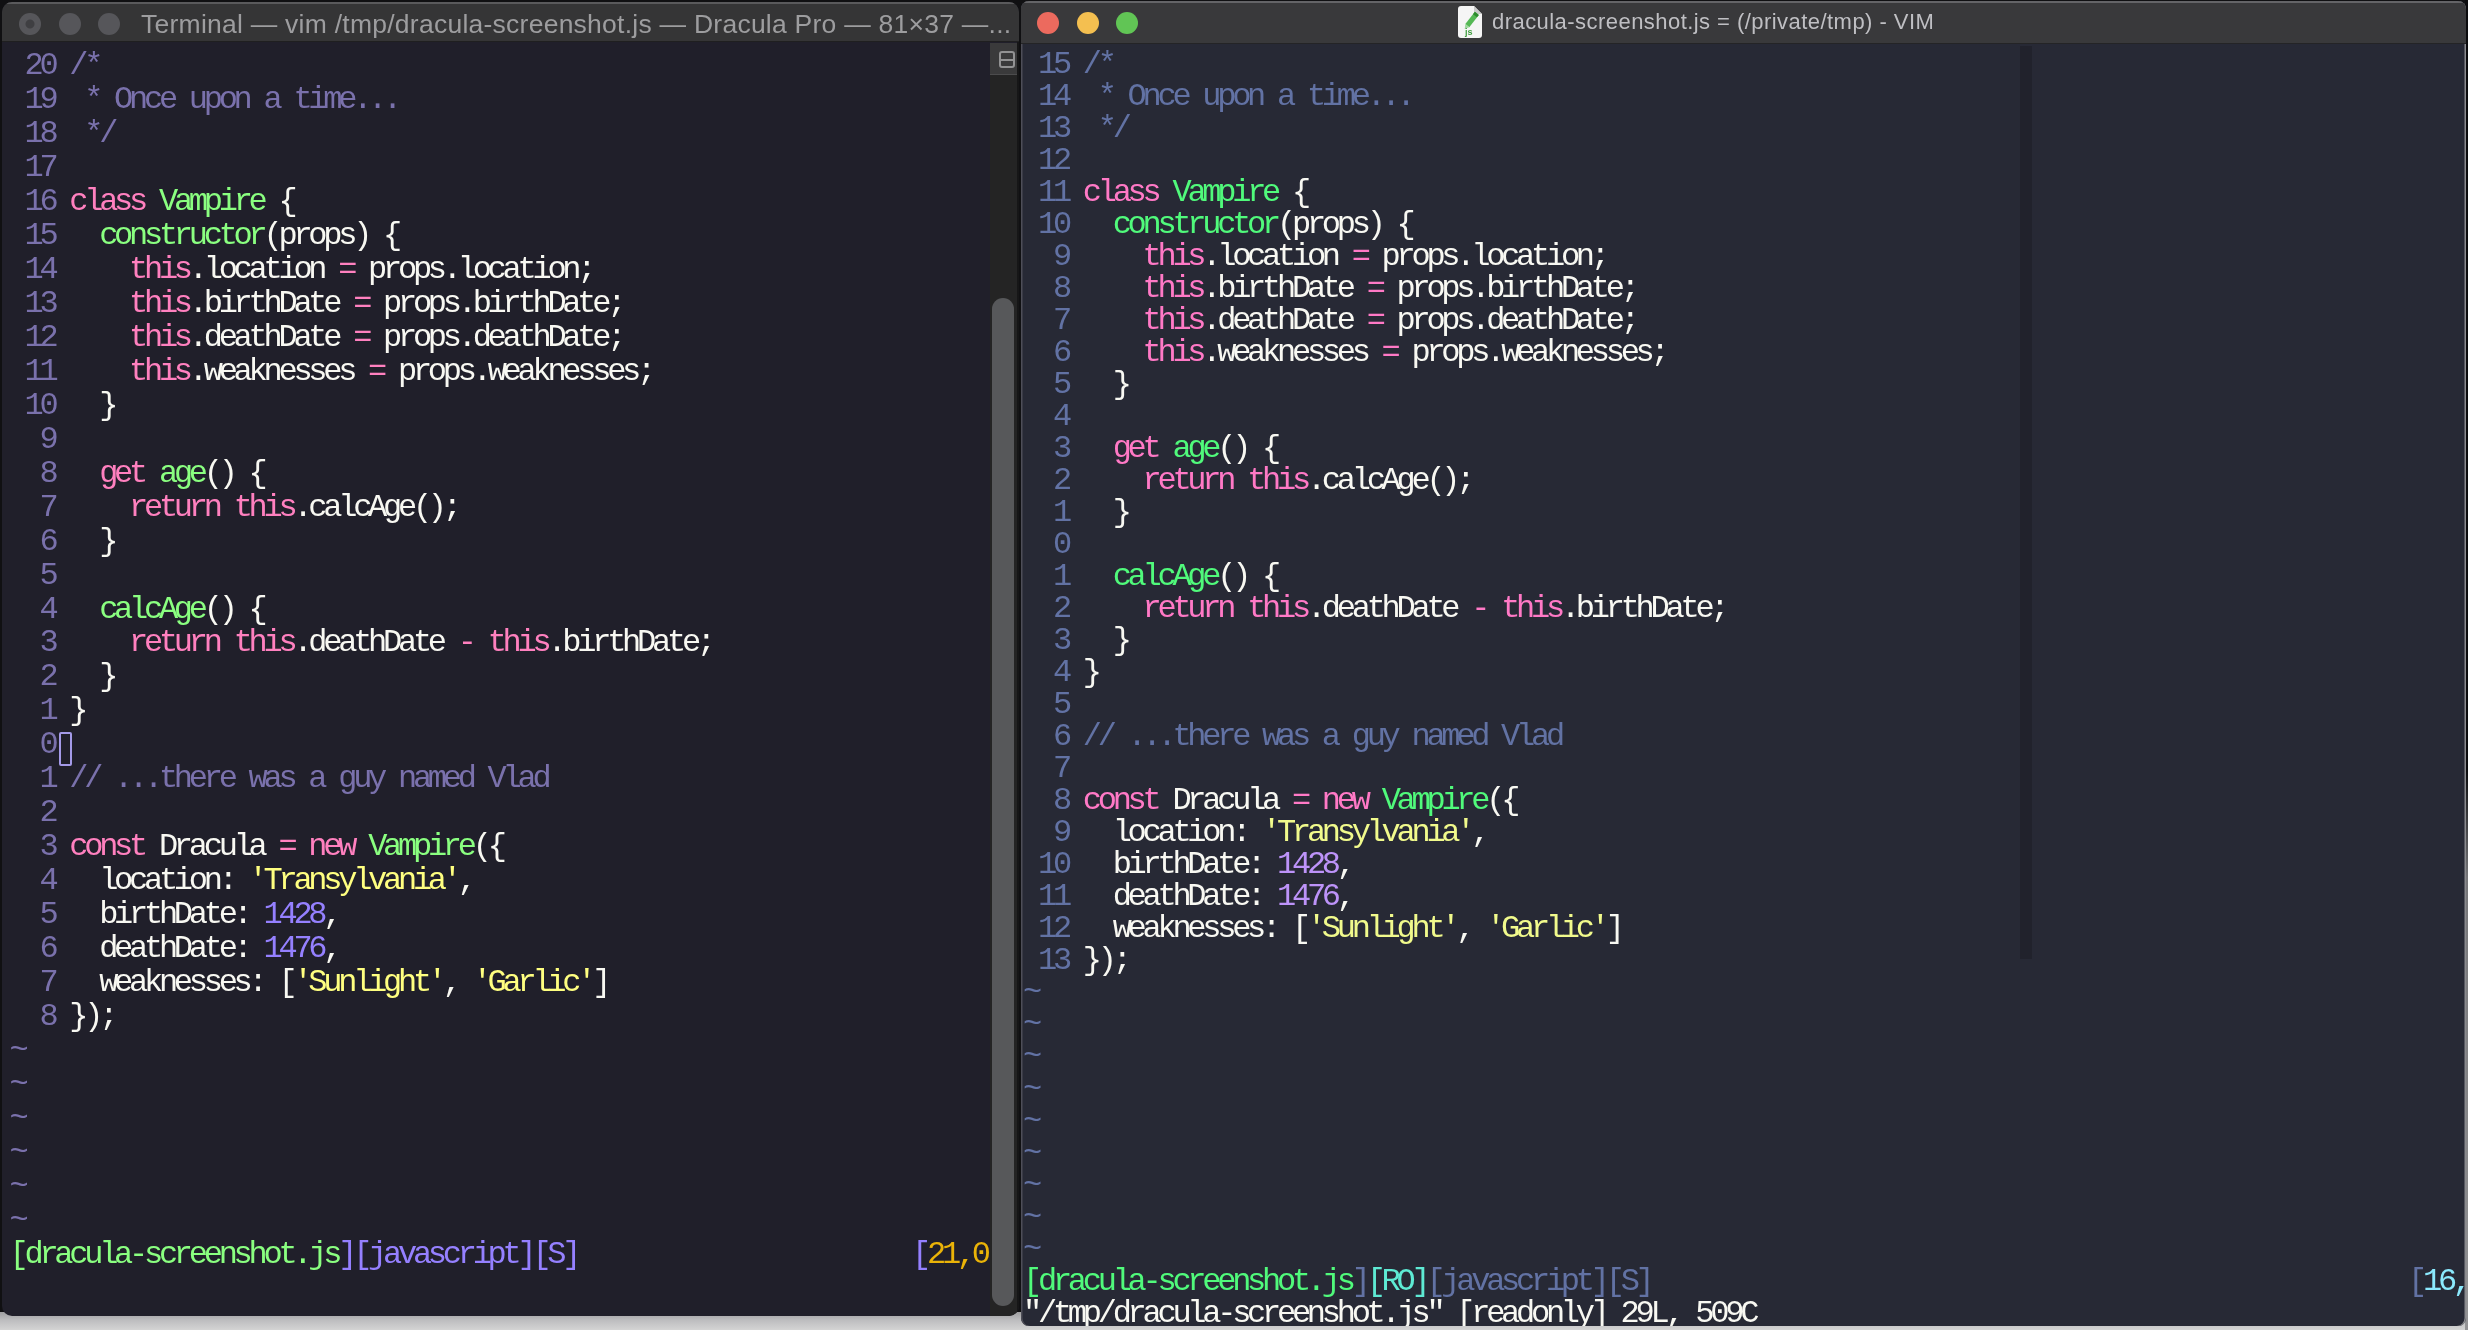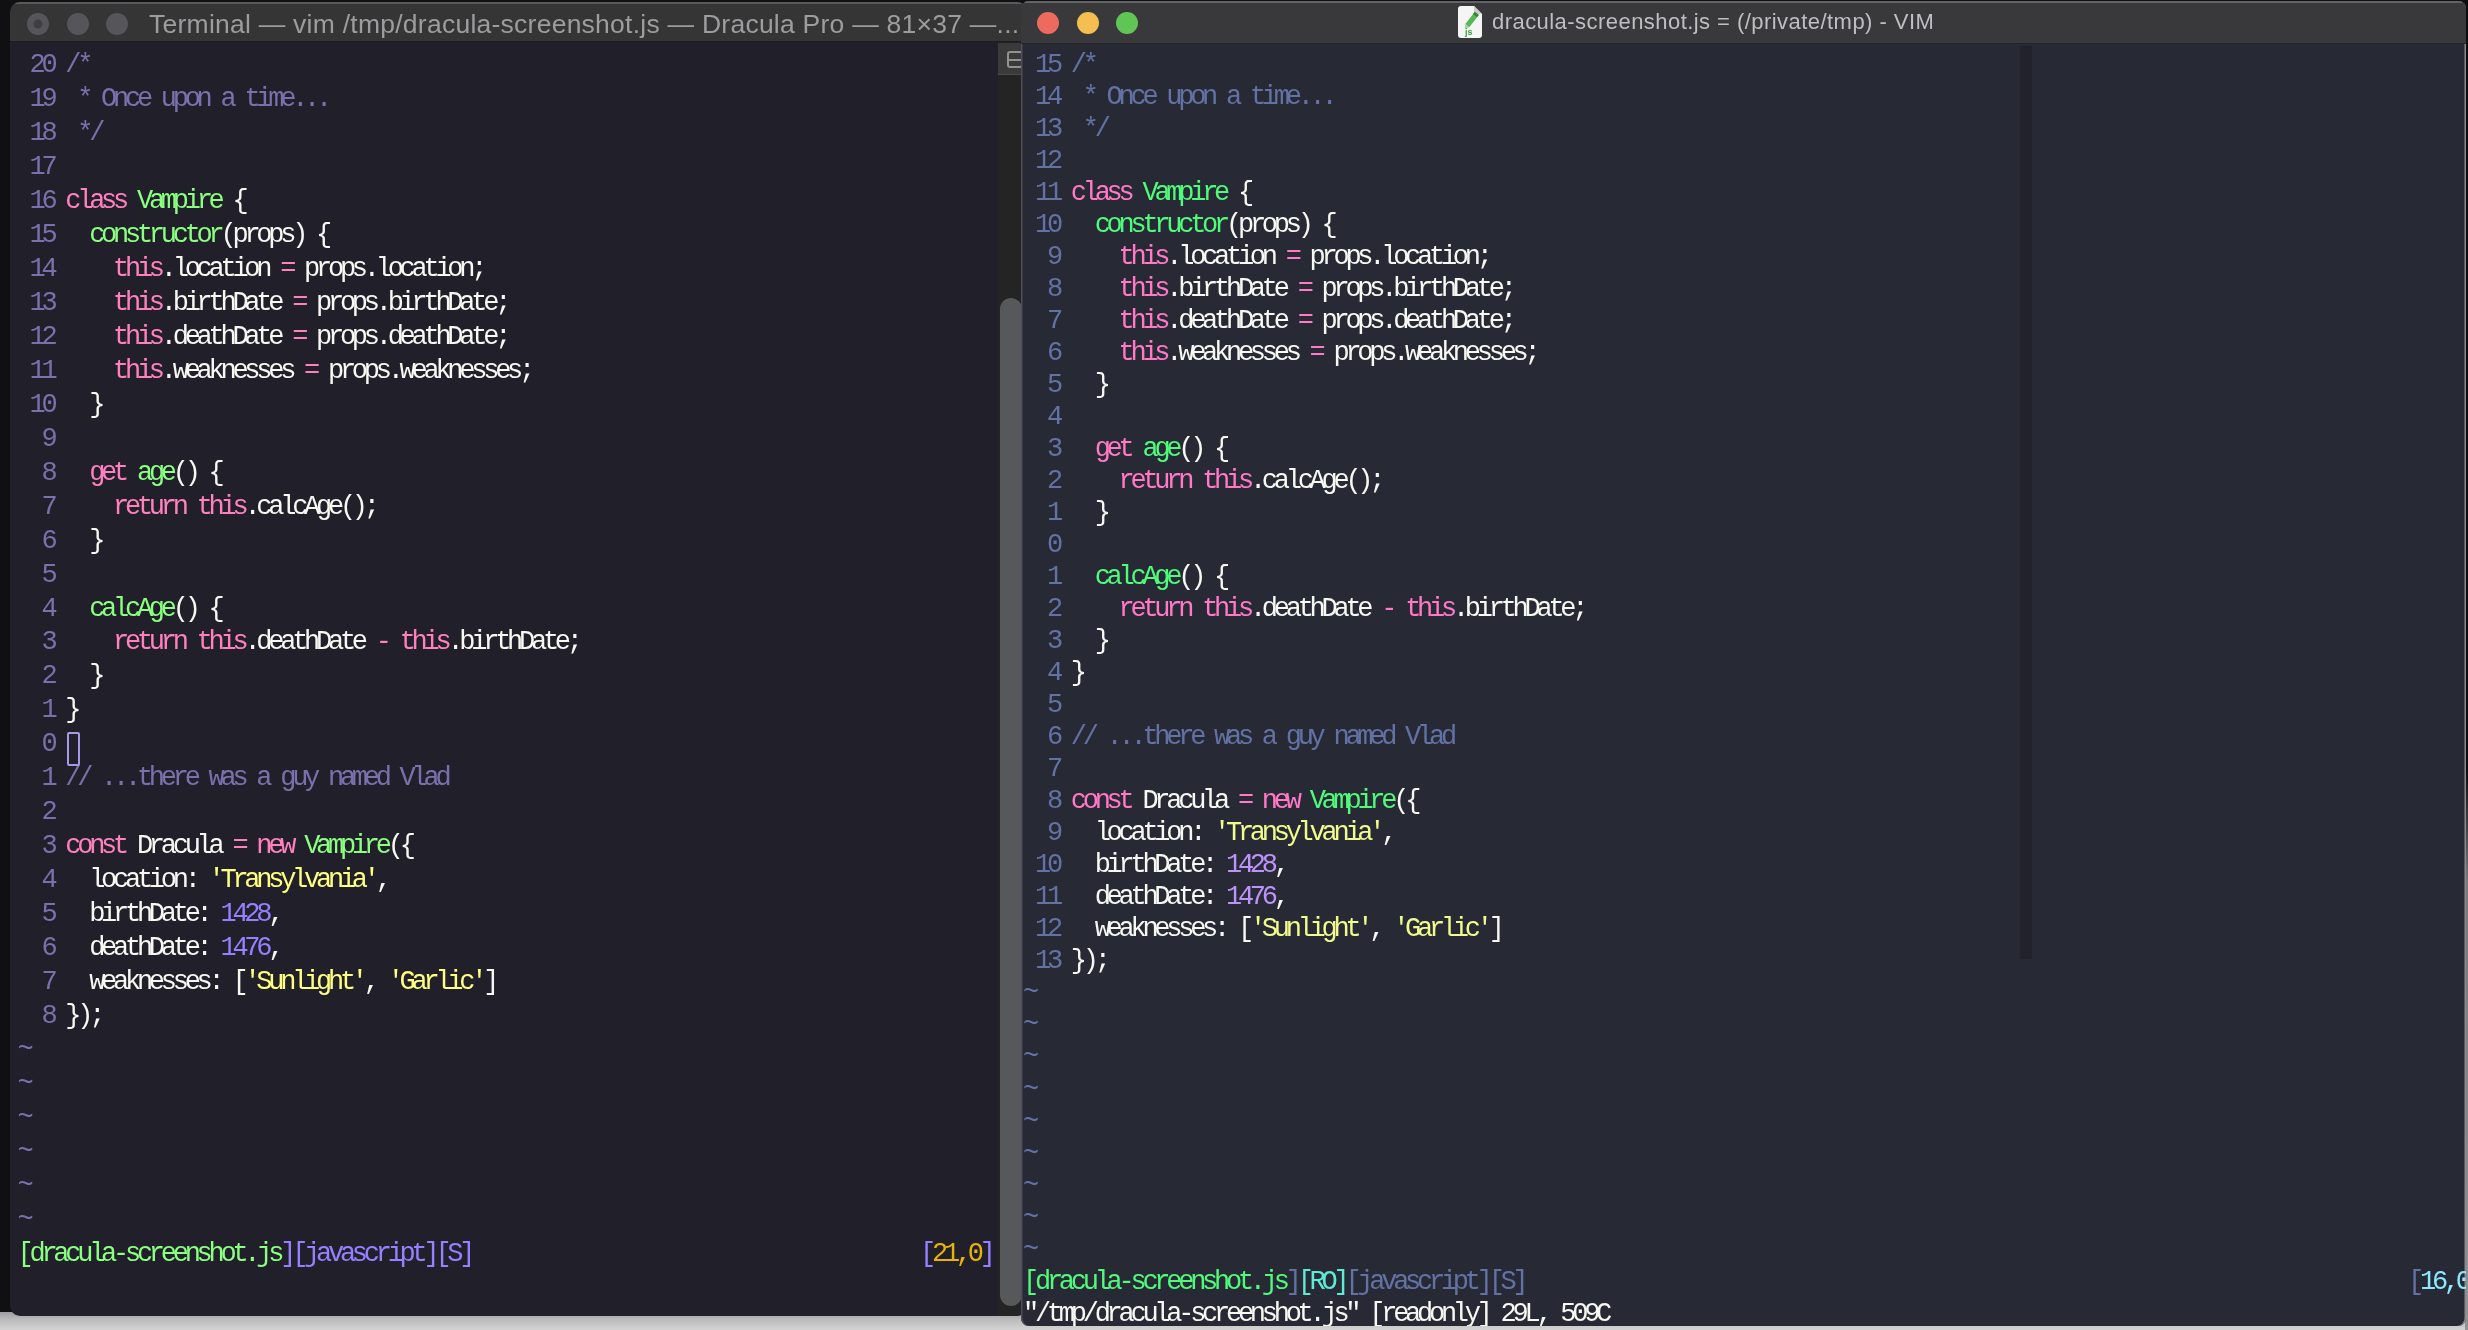--- a/index.html
+++ b/index.html
@@ -1,26 +1,26 @@
 <!DOCTYPE html>
 <html><head><meta charset="utf-8"><title>d</title><style>
 * { margin:0; padding:0; box-sizing:border-box; }
 i { font-style:normal; }
 html,body { width:2468px; height:1330px; overflow:hidden; background:#101012;
   font-family:"Liberation Sans", sans-serif; }
-.mono { font-family:"Liberation Mono", monospace; font-size:27px;
+.mono { font-family:"Liberation Mono", monospace; font-size:32px;
   letter-spacing:-4.263px; white-space:pre; }
 
 #desk-bottom { position:absolute; left:0; top:1312px; width:2468px; height:18px;
   background:linear-gradient(#9e9ea0, #bdbdbf 45%, #d4d4d4); }
 #desk-right { position:absolute; left:2465px; top:0; width:3px; height:1330px;
   background:linear-gradient(#0c0c0e 0%, #0c0c0e 58%, #77777a 66%, #939395 100%); }
 
 #lw { position:absolute; left:2px; top:2px; width:1017px; height:1314px;
-  border-radius:10px; background:#201F2A; overflow:hidden;margin-left:8px; }
+  border-radius:10px; background:#201F2A; overflow:hidden; }
 #lw-title { position:absolute; left:0; top:0; width:100%; height:40px;
   background:#353536; box-shadow:inset 0 2px 0 #5a5a5c, inset 0 -1px 0 #1f1f20; }
 .tl { position:absolute; top:11px; width:22px; height:22px; border-radius:50%; }
 #lw-title .tl { background:#56565a; }
 #lw-title .tl.b1 { left:17px; background:radial-gradient(circle at 50% 50%, #3f3f42 0 4px, #56565a 5px); }
 #lw-title .tl.b2 { left:57px; }
 #lw-title .tl.b3 { left:96px; }
 #lw-titletext { position:absolute; left:139px; top:7px; font-size:26.5px; color:#9d9d9f;
   letter-spacing:0.25px; white-space:nowrap; }
 #lw-code { position:absolute; left:7.5px; top:47.0px; line-height:33.97px; color:#F8F8F2; }

